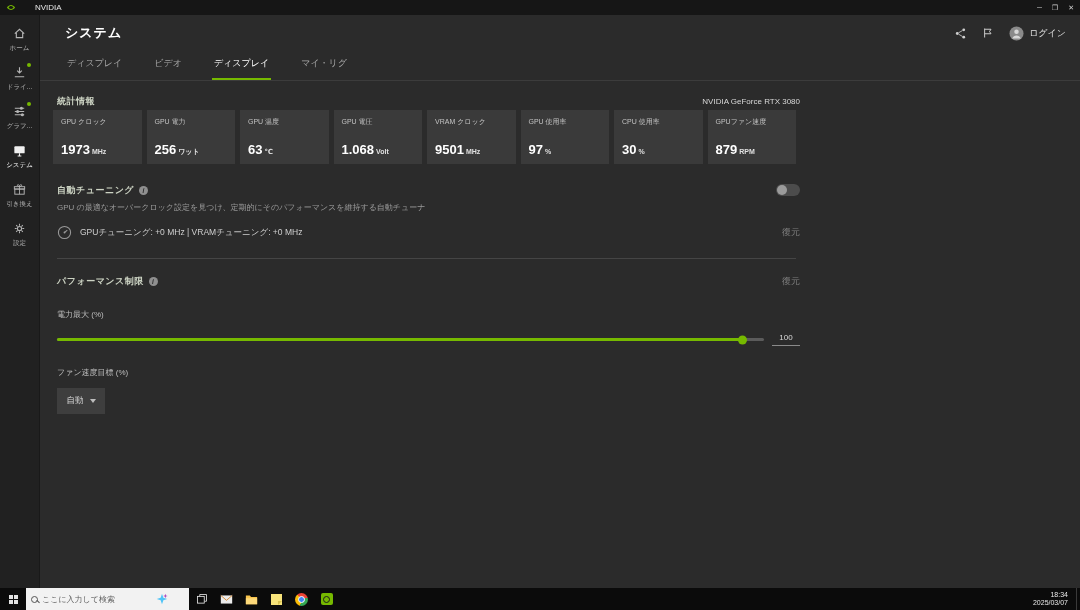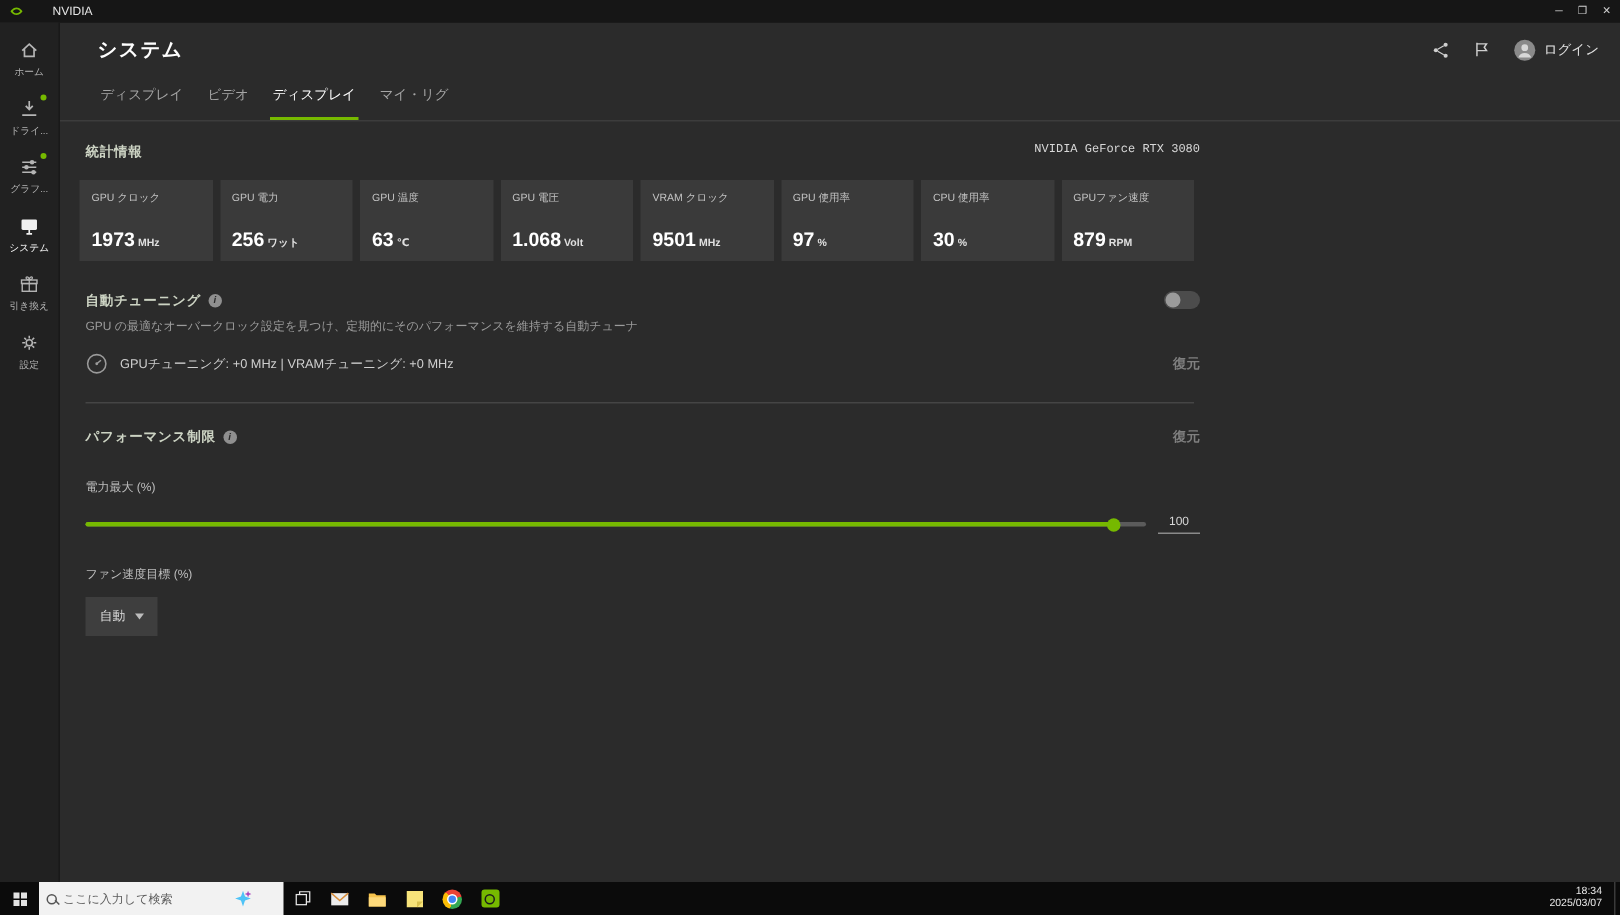--- a/index.html
+++ b/index.html
@@ -26,31 +26,31 @@
   .badge-dot { position:absolute; top:3px; right:9px; width:4px; height:4px; border-radius:50%; background:#76b900; }
 
   .main { flex:1; display:flex; flex-direction:column; min-width:0; }
 
   .header { height:36px; flex:0 0 auto; display:flex; align-items:center; padding:0 14px 0 25px; }
   .page-title { color:#fff; font-size:13px; font-weight:bold; letter-spacing:1px; }
   .header-right { margin-left:auto; display:flex; align-items:center; gap:15px; color:#cfcfcf; }
   .hdr-icon { cursor:pointer; display:flex; align-items:center; }
   .login { display:flex; align-items:center; gap:5px; font-size:9px; color:#e2e2e2; cursor:pointer; }
 
-  .tabs { display:flex; gap:12px; padding:0 25px; border-bottom:1px solid #3c3c3c; flex:0 0 auto; }
+  .tabs { display:flex; gap:28px; padding:0 25px; border-bottom:1px solid #3c3c3c; flex:0 0 auto; }
   .tab { font-size:9px; color:#a6a6a6; padding:6px 2px 8px; cursor:pointer; border-bottom:2px solid transparent; }
   .tab.active { color:#fff; border-bottom-color:#76b900; }
 
   .content { padding:8px 0 0 13px; width:758px; }
 
-  .section-head { display:flex; justify-content:space-between;
-    margin:6px 0 12px 4px; width:743px; }
+  .section-head { display:flex; align-items:center; justify-content:space-between;
+    margin:6px 0 2px 4px; width:743px; }
   .section-title { font-size:9px; font-weight:bold; color:#ccd3c3; letter-spacing:0.5px;
     display:flex; align-items:center; gap:5px; }
-  .gpu-name { font-size:8px; color:#d8d8d8;font-family:Liberation Mono, monospace; }
+  .gpu-name { font-size:8px; color:#d8d8d8; }
 
   .stat-cards { display:flex; gap:5px; width:743px; }
   .stat-card { flex:1; height:54px; background:#3a3a3a; padding:7px 8px;
     display:flex; flex-direction:column; justify-content:space-between; }
   .stat-label { font-size:7px; color:#c3c3c3; white-space:nowrap; }
   .stat-value { font-size:13px; font-weight:bold; color:#fff; white-space:nowrap; }
   .stat-unit { font-size:7px; font-weight:bold; color:#e0e0e0; margin-left:2px; }
 
   .info-icon { display:inline-flex; width:9px; height:9px; border-radius:50%;
     background:#8f8f8f; color:#2b2b2b; font-size:6.5px; align-items:center;
@@ -61,21 +61,21 @@
     margin:20px 0 0 4px; width:743px; }
   .auto-desc { font-size:8px; color:#9b9b9b; margin:5px 0 12px 4px; }
 
   .toggle { width:24px; height:12px; border-radius:7px; background:#4c4c4c;
     position:relative; cursor:pointer; flex:0 0 auto; }
   .toggle .knob { position:absolute; left:1px; top:1px; width:10px; height:10px;
     border-radius:50%; background:#9b9b9b; }
 
   .tuning-row { display:flex; align-items:center; margin:4px 0 0 4px; width:743px; }
   .tuning-left { display:flex; align-items:center; gap:8px; font-size:8.5px; color:#cfcfcf; }
-  .restore-btn { margin-left:auto; font-size:9px; color:#7f7f7f; cursor:pointer;font-weight:bold; }
+  .restore-btn { margin-left:auto; font-size:9px; color:#7f7f7f; cursor:pointer; }
 
   .divider { border:none; border-top:1px solid #454545; margin:18px 0 0 4px; width:739px; }
 
   .perf-head { display:flex; align-items:center; justify-content:space-between;
     margin:16px 0 0 4px; width:743px; }
 
   .slider-group { margin-left:4px; width:743px; }
   .slider-label { font-size:8px; color:#bdbdbd; margin-top:21px; }
   .slider-row { display:flex; align-items:center; margin-top:13px; gap:8px; }
   .slider-track { flex:1; height:3px; background:#5b5b5b; border-radius:2px; position:relative; cursor:pointer; }
@@ -99,21 +99,21 @@
   .start { width:26px; }
   .win-logo { display:grid; grid-template-columns:4px 4px; grid-template-rows:4px 4px; gap:1px; }
   .win-logo span { background:#e3e3e3; }
   .search-box { width:163px; height:22px; background:#f2f2f2; display:flex;
     align-items:center; gap:4px; padding:0 5px; }
   .mag { width:7px; height:7px; border:1.3px solid #555; border-radius:50%;
     position:relative; flex:0 0 auto; }
   .mag::after { content:""; position:absolute; width:4px; height:1.3px; background:#555;
     transform:rotate(45deg); right:-3px; bottom:-1px; }
   .search-box input { border:none; background:transparent; outline:none;
-    font-size:8px; color:#333; width:110px; font-family:Liberation Sans, sans-serif; }
+    font-size:8px; color:#333; width:110px; font-family:Liberation Mono, monospace; }
   .search-box input::placeholder { color:#5c5c5c; }
   .tb-app { width:25px; }
   .tview rect, .tview path { stroke:#e8e8e8; }
   .chrome-icon { width:13px; height:13px; border-radius:50%;
     background:conic-gradient(from -45deg,#ea4335 0 33%,#34a853 33% 66%,#fbbc05 66% 100%);
     position:relative; }
   .chrome-icon::after { content:""; position:absolute; inset:3px; border-radius:50%;
     background:#4285f4; border:1.5px solid #fff; }
   .nv-tile { width:12px; height:12px; background:#76b900; border-radius:2px;
     display:flex; align-items:center; justify-content:center; }

